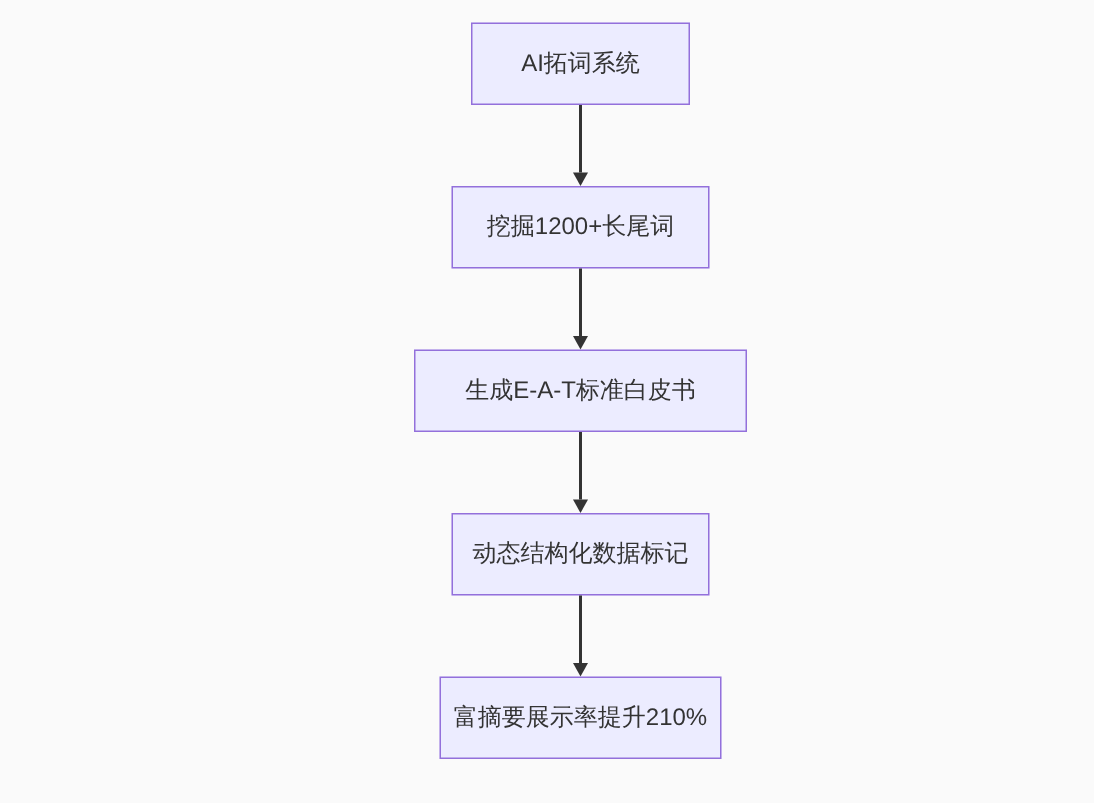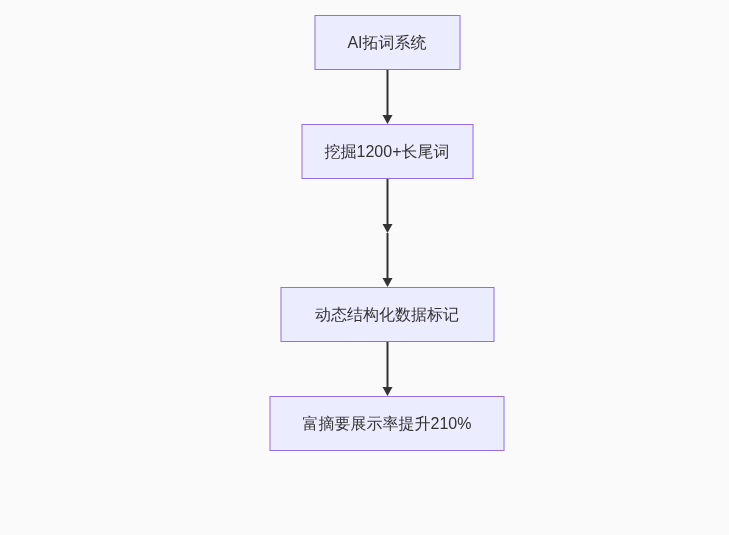--- a/index.html
+++ b/index.html
@@ -37,22 +37,22 @@
     justify-content: center;
     color: var(--text);
     font-size: 16px;
     line-height: 1;
     white-space: nowrap;
     flex-shrink: 0;
   }
   .node.n0 { width: 146px; }
   .node.n1 { width: 172px; }
   .node.n2 { width: 222px; }
-  .node.n3 { width: 214px; text-align: right; }
-  .node.n4 { width: 235px; }
+  .node.n3 { width: 172px; text-align: right; }
+  .node.n4 { width: 188px; }
   .arrow {
     position: relative;
     width: 12px;
     height: 54px;
     flex-shrink: 0;
   }
   .arrow .line {
     position: absolute;
     left: 50%;
     transform: translateX(-50%);
@@ -84,20 +84,23 @@
     <div class="line"></div>
     <div class="head"></div>
   </div>
   <div class="node n1">
     <span>挖掘1200+长尾词</span>
   </div>
   <div class="arrow">
     <div class="line"></div>
     <div class="head"></div>
   </div>
+  <div class="node n2">
+    <span>生成E-A-T标准白皮书</span>
+  </div>
   <div class="arrow">
     <div class="line"></div>
     <div class="head"></div>
   </div>
   <div class="node n3">
     <span>动态结构化数据标记</span>
   </div>
   <div class="arrow">
     <div class="line"></div>
     <div class="head"></div>

